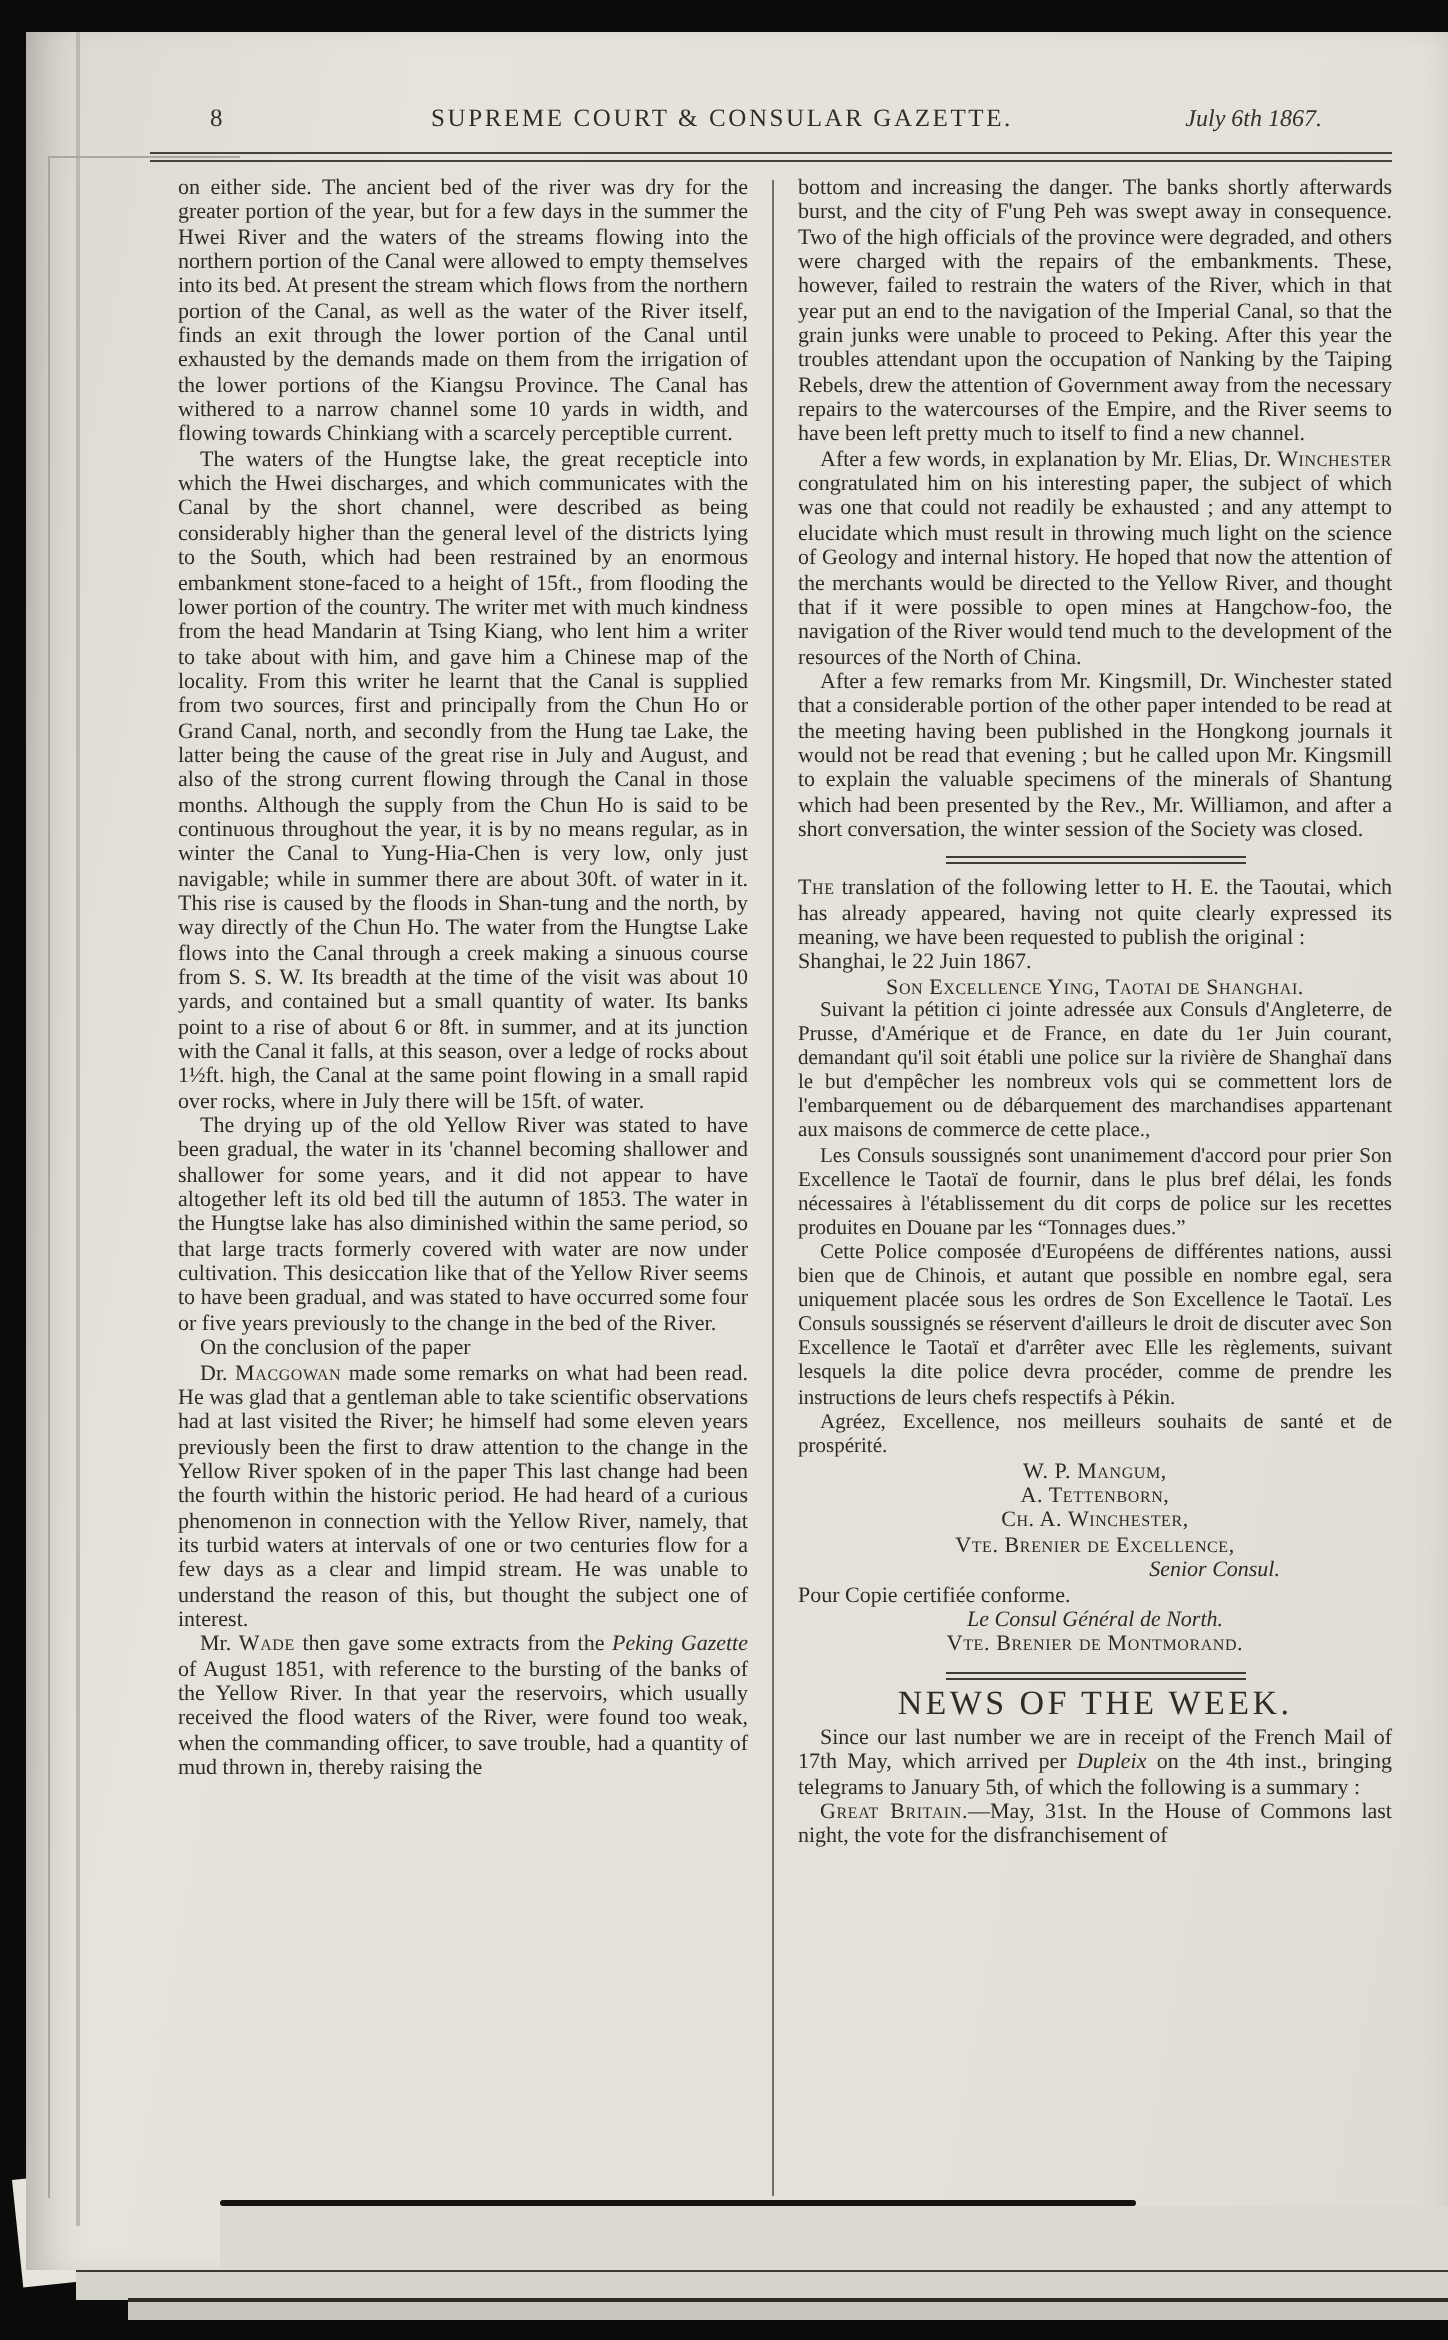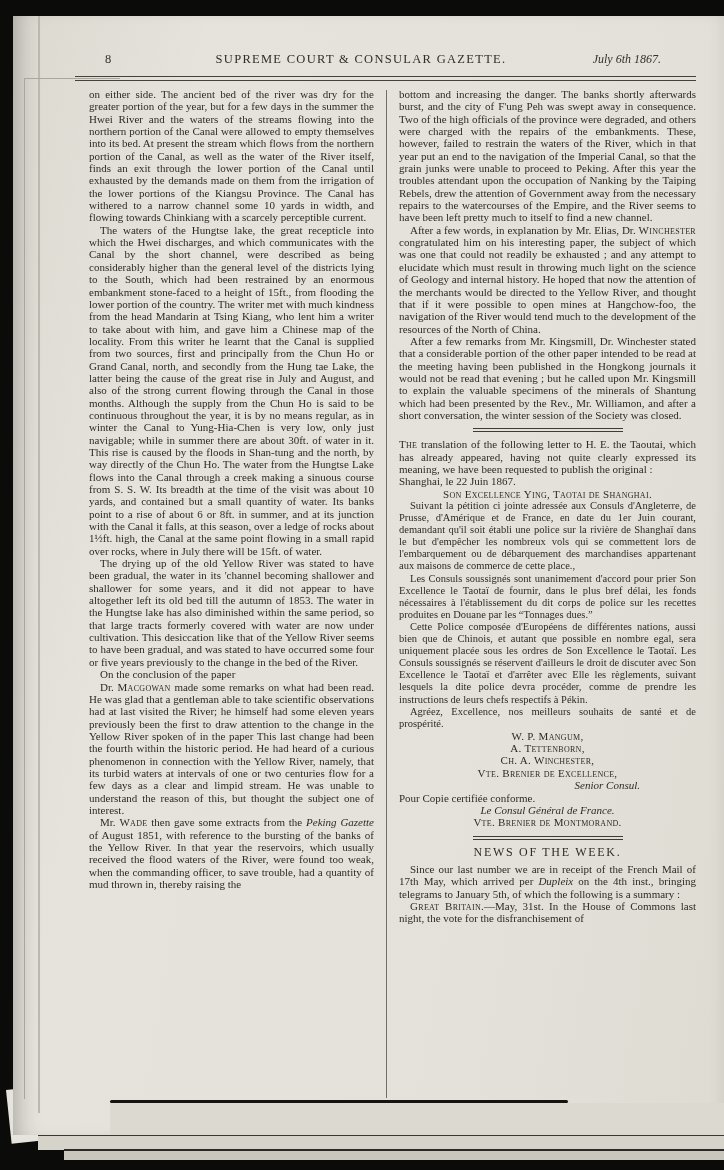--- a/index.html
+++ b/index.html
@@ -48,21 +48,21 @@
   .col.right{flex:1;}
   
   .blk{margin:0;}
   .blk.indent{text-indent:11px;}
   .blk.center{text-align:center;}
   .blk.dateline{text-align:left;padding-right:40px;}
   .blk.salutation{text-align:center;}
   .blk.sig{text-align:center;font-size:11px;letter-spacing:.5px;}
   .blk.sig-sub{text-align:right;padding-right:56px;font-style:italic;}
   .blk.small{font-size:10.5px;line-height:12.1px;}
-  .blk.heading{text-align:center;letter-spacing:1.7px;margin:5px 0 5px;font-size:12px;}
+  .blk.heading{text-align:center;letter-spacing:1.7px;margin:5px 0 5px;font-size:17px;}
   .blk.cert{text-align:left;}
   .blk.center-it{text-align:center;font-style:italic;}
   .divider{width:150px;margin:7px auto 6px;height:2px;
     border-top:1px solid #3e3b34;border-bottom:1px solid #3e3b34;}
   .s-sc{font-variant:small-caps;letter-spacing:.3px;}
   .s-it{font-style:italic;}
 </style>
 </head>
 <body>
 
@@ -106,21 +106,21 @@
           <p class="blk small indent"><span>Suivant la pétition ci jointe adressée aux Consuls d'Angleterre, de Prusse, d'Amérique et de France, en date du 1er Juin courant, demandant qu'il soit établi une police sur la rivière de Shanghaï dans le but d'empêcher les nombreux vols qui se commettent lors de l'embarquement ou de débarquement des marchandises appartenant aux maisons de commerce de cette place.,</span></p>
           <p class="blk small indent"><span>Les Consuls soussignés sont unanimement d'accord pour prier Son Excellence le Taotaï de fournir, dans le plus bref délai, les fonds nécessaires à l'établissement du dit corps de police sur les recettes produites en Douane par les “Tonnages dues.”</span></p>
           <p class="blk small indent"><span>Cette Police composée d'Européens de différentes nations, aussi bien que de Chinois, et autant que possible en nombre egal, sera uniquement placée sous les ordres de Son Excellence le Taotaï. Les Consuls soussignés se réservent d'ailleurs le droit de discuter avec Son Excellence le Taotaï et d'arrêter avec Elle les règlements, suivant lesquels la dite police devra procéder, comme de prendre les instructions de leurs chefs respectifs à Pékin.</span></p>
           <p class="blk small indent"><span>Agréez, Excellence, nos meilleurs souhaits de santé et de prospérité.</span></p>
           <p class="blk sig"><span class="s-sc">W. P. Mangum,</span></p>
           <p class="blk sig"><span class="s-sc">A. Tettenborn,</span></p>
           <p class="blk sig"><span class="s-sc">Ch. A. Winchester,</span></p>
           <p class="blk sig"><span class="s-sc">Vte. Brenier de Excellence,</span></p>
           <p class="blk sig-sub"><span>Senior Consul.</span></p>
           <p class="blk cert"><span>Pour Copie certifiée conforme.</span></p>
-          <p class="blk center-it"><span>Le Consul Général de France.</span></p>
+          <p class="blk center-it"><span>Le Consul Général de North.</span></p>
           <p class="blk center"><span class="s-sc">Vte. Brenier de Montmorand.</span></p>
           <div class="divider"></div>
           <p class="blk heading"><span>NEWS OF THE WEEK.</span></p>
           <p class="blk indent"><span>Since our last number we are in receipt of the French Mail of 17th May, which arrived per </span><span class="s-it">Dupleix</span><span> on the 4th inst., bringing telegrams to January 5th, of which the following is a summary :</span></p>
           <p class="blk indent"><span class="s-sc">Great Britain.</span><span>—May, 31st. In the House of Commons last night, the vote for the disfranchisement of</span></p>
         </div>
     </div>
   </div>
 </div>
 

